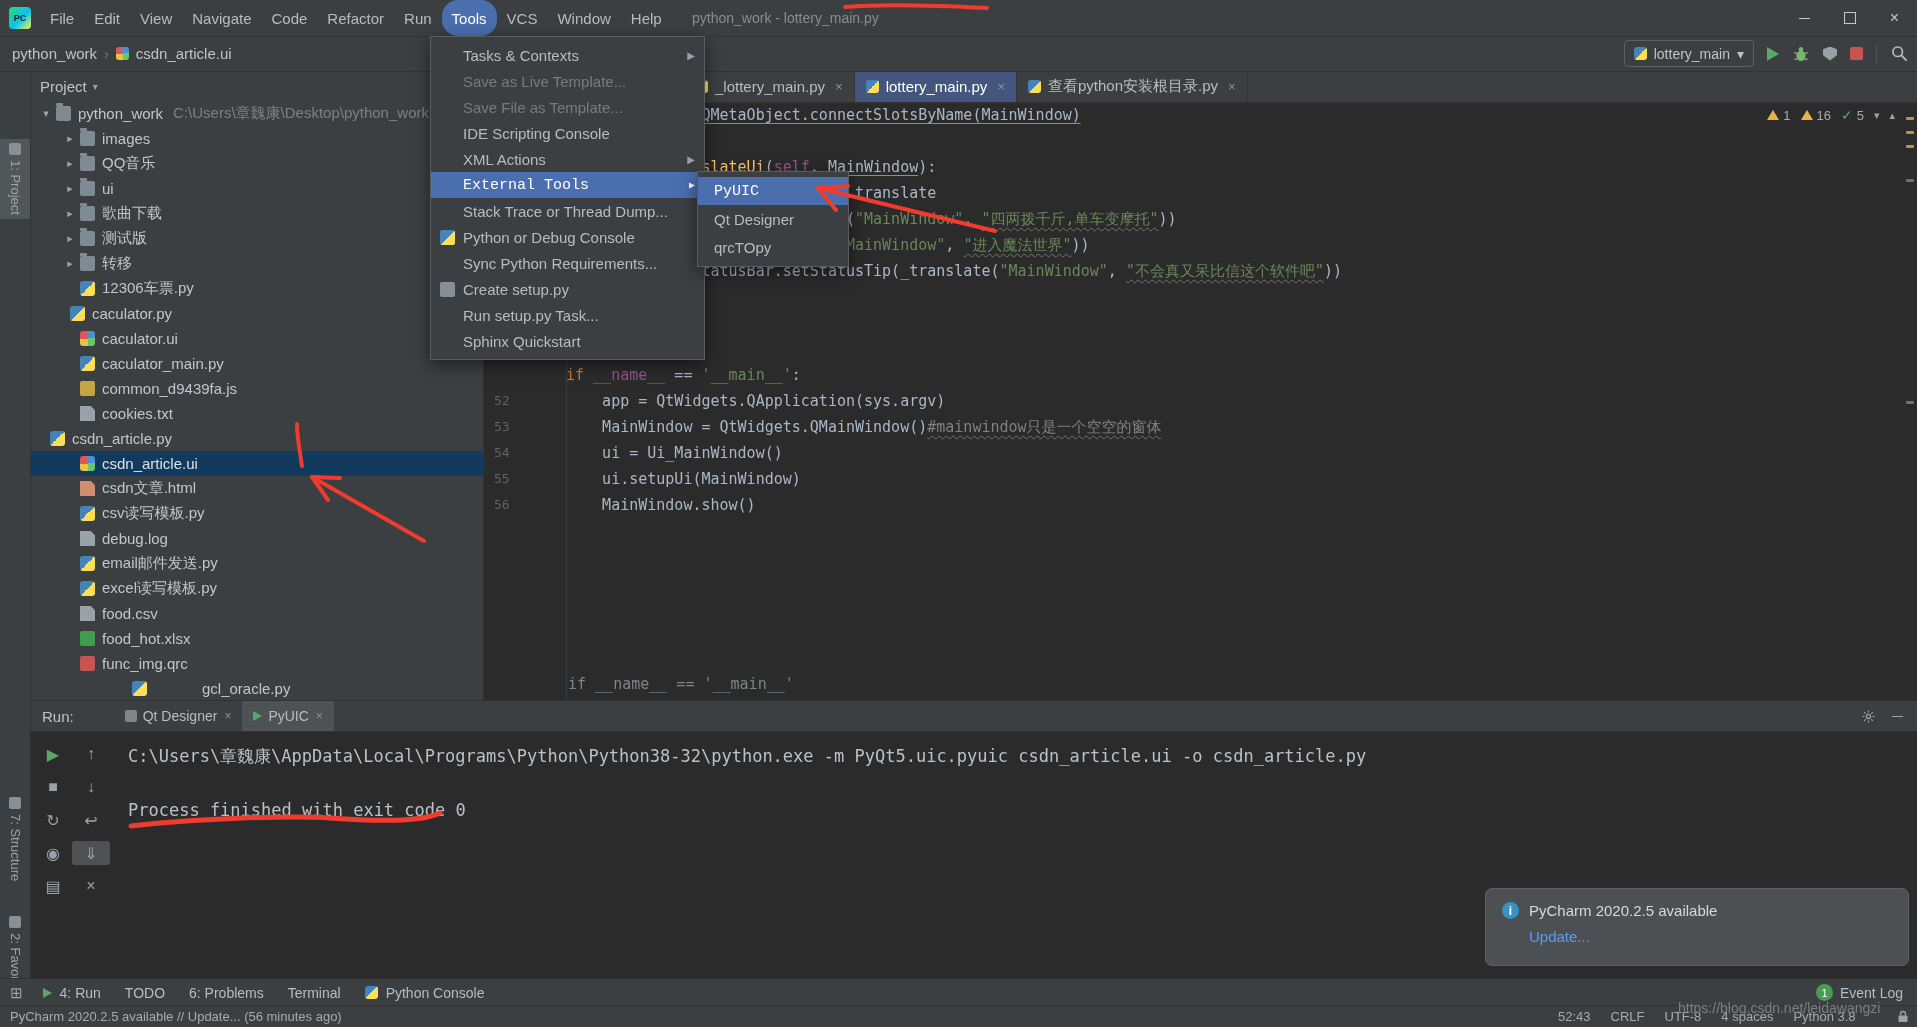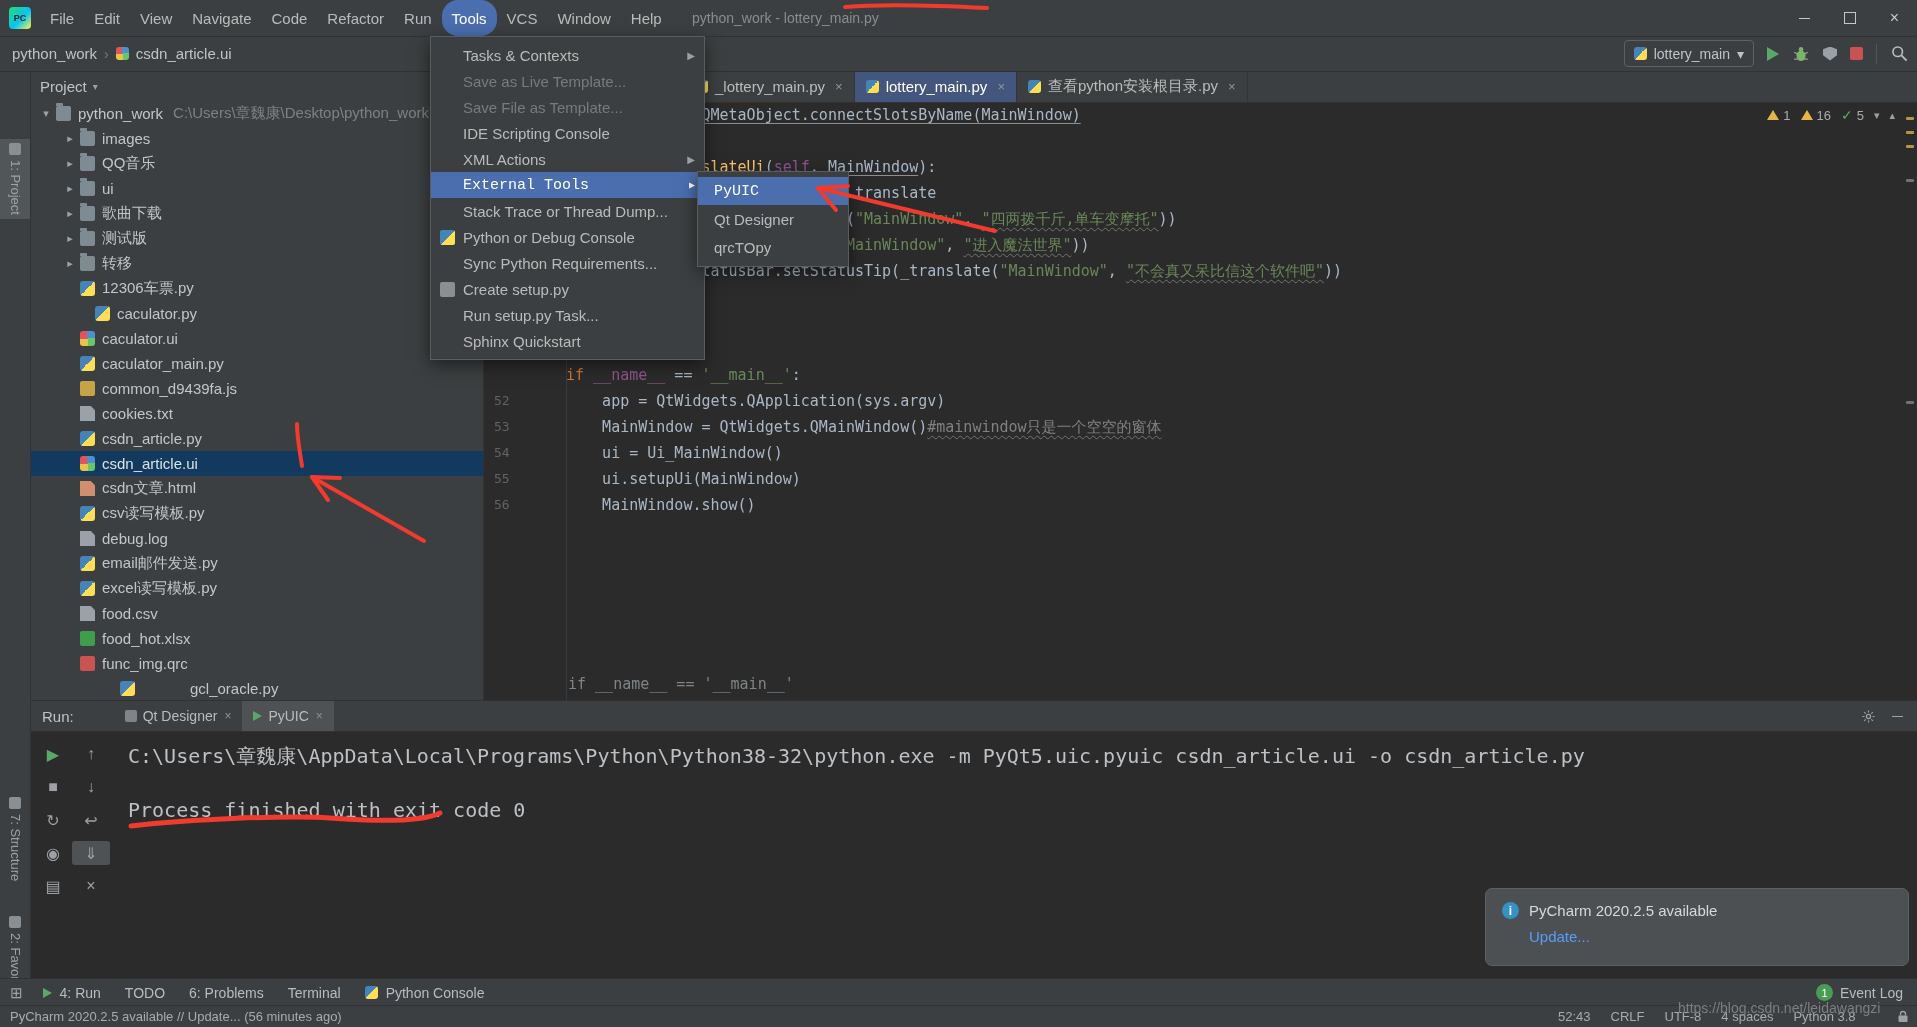--- a/index.html
+++ b/index.html
@@ -97,21 +97,21 @@
   #run-header{height:30px;background:#3c3f41;border-bottom:1px solid #323232;display:flex;align-items:center;padding-left:12px;font-size:15px;color:#c0c3c6;position:relative;}
   #run-tabs{display:flex;margin-left:40px;height:100%;}
   .run-tab{display:flex;align-items:center;padding:0 11px;color:#bbbbbb;font-size:14px;}
   .run-tab.active{background:#4e5254;}
   .run-tab .x{color:#8d9195;font-size:12px;margin-left:7px;}
   .run-header-right{position:absolute;right:14px;display:flex;align-items:center;gap:16px;color:#9fa2a5;}
   #run-toolbar{position:absolute;left:0;top:31px;bottom:0;width:76px;display:grid;grid-template-columns:1fr 1fr;align-content:start;row-gap:9px;padding:10px 4px;}
   .rtb{height:24px;display:flex;align-items:center;justify-content:center;color:#9da1a5;font-size:16px;}
   .rtb.green{color:#59a869;}
   .rtb.on{background:#4e5254;border-radius:3px;}
-  #console-output{position:absolute;left:76px;top:31px;right:0;bottom:0;padding:11px 0 0 22px;font-family:"DejaVu Sans Mono",monospace;font-size:20px;line-height:27px;color:#bdc1c5;white-space:pre;}
+  #console-output{position:absolute;left:76px;top:31px;right:0;bottom:0;padding:11px 0 0 22px;font-family:"DejaVu Sans Mono",monospace;font-size:17px;line-height:27px;color:#bdc1c5;white-space:pre;}
 
   
   #notification{position:absolute;right:8px;top:888px;width:424px;height:78px;background:#4d5053;border:1px solid #5d6063;border-radius:7px;z-index:40;padding:13px 16px;box-sizing:border-box;}
   .notif-row{display:flex;align-items:center;gap:10px;font-size:15px;color:#d6d9dc;}
   .notif-link{margin-left:27px;margin-top:9px;font-size:15px;color:#589df6;}
 
   
   #twbar{position:absolute;left:0;top:978px;width:100%;height:27px;background:#3c3f41;border-top:1px solid #323232;display:flex;align-items:center;font-size:14px;color:#b9bcbe;z-index:6;}
   .tw-switcher{margin:0 8px 0 10px;color:#9fa2a5;font-size:15px;}
   #toolwindow-items{display:flex;height:100%;}
@@ -259,21 +259,21 @@
         <div class="tree-row" style="padding-left: 30px;">
           <span class="chev">▸</span>
           <span class="ic ic-folder"></span>
           <span class="tree-label">转移</span>
         </div>
         <div class="tree-row" style="padding-left: 30px; align-items: center;">
           <span class="chev"></span>
           <span class="ic ic-py"></span>
           <span class="tree-label">12306车票.py</span>
         </div>
-        <div class="tree-row" style="padding-left: 45px;">
+        <div class="tree-row" style="padding-left: 20px;">
           <span class="chev"></span>
           <span class="ic ic-py"></span>
           <span class="tree-label">caculator.py</span>
         </div>
         <div class="tree-row" style="padding-left: 30px;">
           <span class="chev"></span>
           <span class="ic ic-ui"></span>
           <span class="tree-label">caculator.ui</span>
         </div>
         <div class="tree-row" style="padding-left: 30px;">
@@ -284,21 +284,21 @@
         <div class="tree-row" style="padding-left: 30px;">
           <span class="chev"></span>
           <span class="ic ic-js"></span>
           <span class="tree-label">common_d9439fa.js</span>
         </div>
         <div class="tree-row" style="padding-left: 30px;">
           <span class="chev"></span>
           <span class="ic ic-txt"></span>
           <span class="tree-label">cookies.txt</span>
         </div>
-        <div class="tree-row" style="padding-left: 30px;">
+        <div class="tree-row" style="">
           <span class="chev"></span>
           <span class="ic ic-py"></span>
           <span class="tree-label">csdn_article.py</span>
         </div>
         <div class="tree-row selected" style="padding-left: 30px;">
           <span class="chev"></span>
           <span class="ic ic-ui"></span>
           <span class="tree-label">csdn_article.ui</span>
         </div>
         <div class="tree-row" style="padding-left: 30px;">
@@ -334,21 +334,21 @@
         <div class="tree-row" style="padding-left: 30px;">
           <span class="chev"></span>
           <span class="ic ic-xlsx"></span>
           <span class="tree-label">food_hot.xlsx</span>
         </div>
         <div class="tree-row" style="padding-left: 30px;">
           <span class="chev"></span>
           <span class="ic ic-qrc"></span>
           <span class="tree-label">func_img.qrc</span>
         </div>
-        <div class="tree-row" style="padding-left: 22px; gap: 48px;">
+        <div class="tree-row" style="padding-left: 34px; gap: 48px;">
           <span class="chev"></span>
           <span class="ic ic-py"></span>
           <span class="tree-label">gcl_oracle.py</span>
         </div>
       </div>
   </div>
 
   <div id="editor">
     <div id="editor-tabbar">
         <div class="tab">

